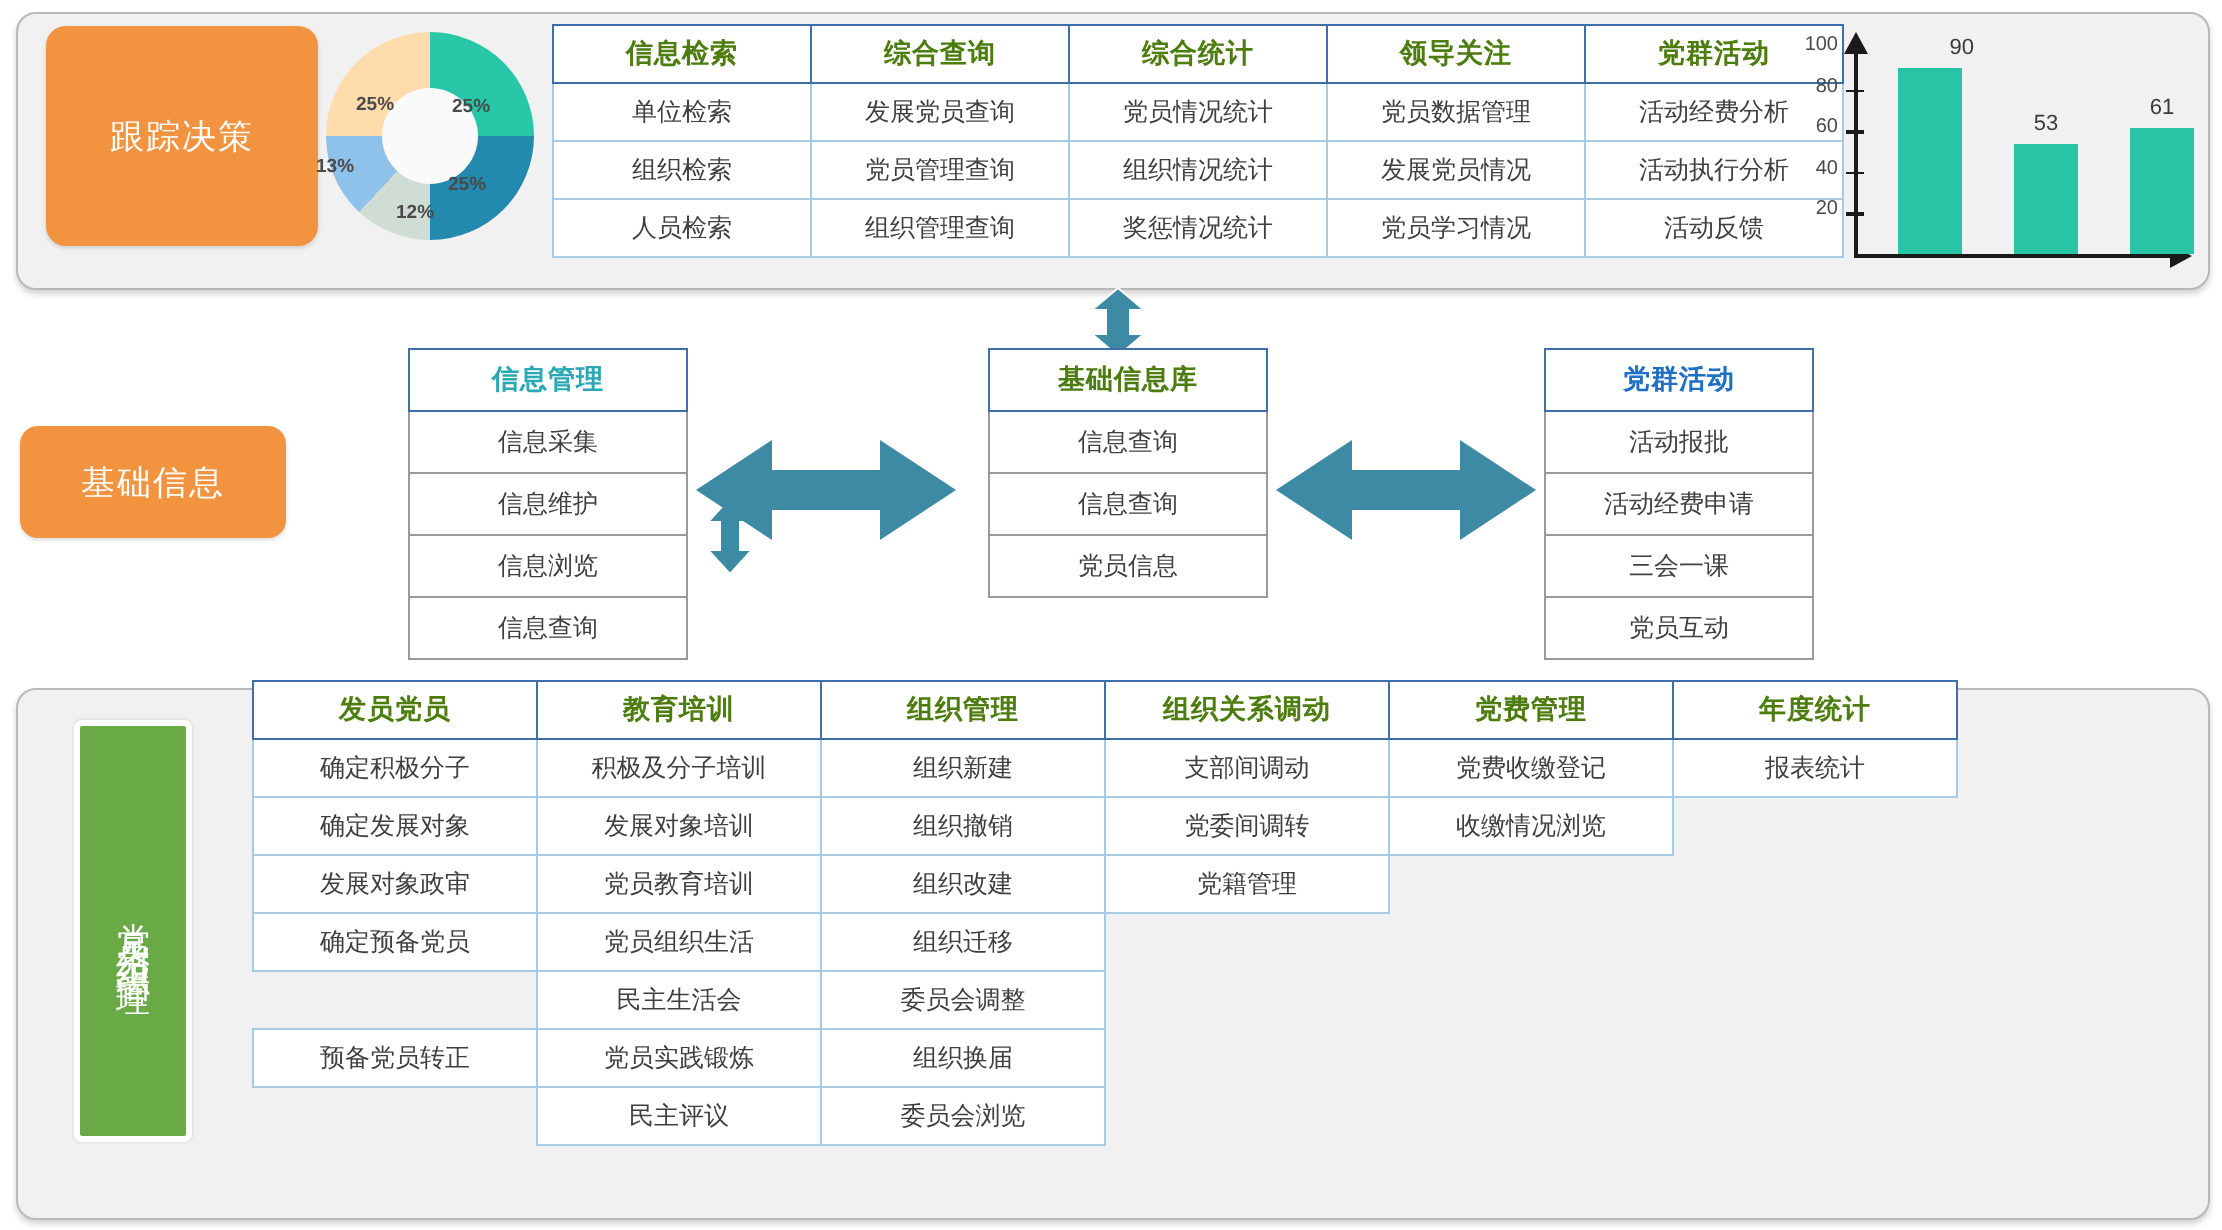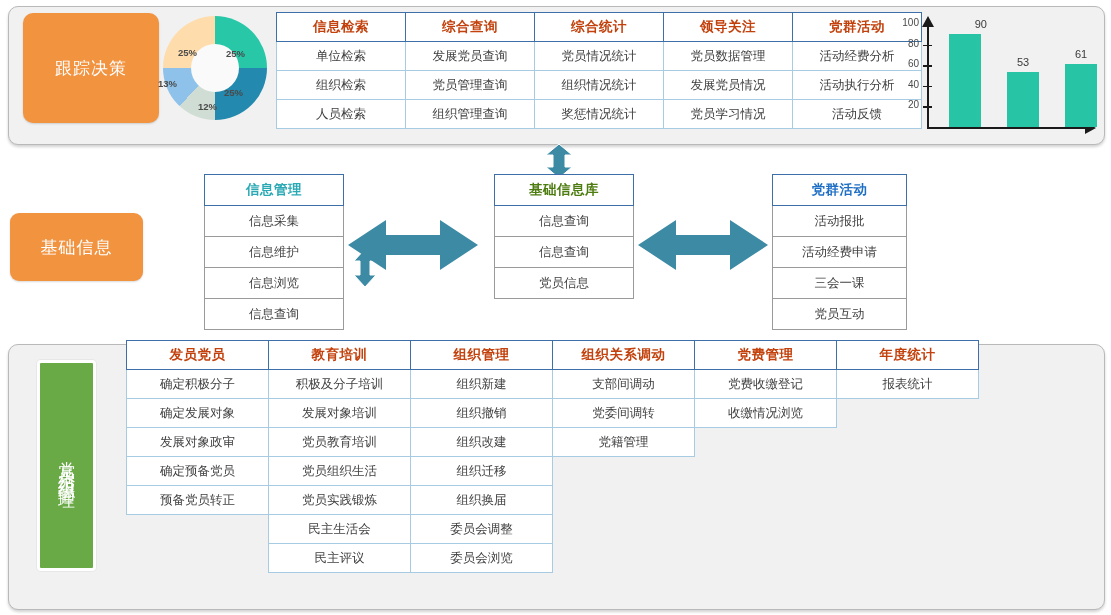--- a/index.html
+++ b/index.html
@@ -25,21 +25,21 @@
     position:absolute;
     background:#f29340;
     border-radius:10px;
     color:#ffffff;
     display:flex;align-items:center;justify-content:center;
     font-size:17px;
     letter-spacing:1px;
     box-shadow:0 1px 2px rgba(0,0,0,0.15);
   }
   #chip-track{left:23px;top:13px;width:136px;height:110px;}
-  #chip-basic{left:10px;top:213px;width:133px;height:68px;border-radius:9px;}
+  #chip-basic{left:10px;top:213px;width:133px;height:56px;border-radius:9px;}
   #chip-member{
     left:37px;top:360px;width:53px;height:205px;
     background:#6aaa46;border:3px solid #ffffff;border-radius:4px;
     writing-mode:vertical-rl;text-orientation:upright;
     letter-spacing:5px;font-size:17px;
     box-shadow:0 0 0 1px rgba(0,0,0,0.04);
   }
 
   
   .tbl{position:absolute;border-collapse:collapse;table-layout:fixed;}
@@ -47,21 +47,21 @@
     text-align:center;
     color:#3f3f3f;
     font-size:12.5px;
     background:#ffffff;
     white-space:nowrap;
     height:28px;
     padding:0 4px;
   }
   .tbl td.hd{
     font-weight:bold;
-    color:#c2410c;
+    color:#4d7c0f;
     font-size:13.5px;
     letter-spacing:.5px;
   }
   .tbl td.empty{background:transparent;border:none !important;}
 
   
   .blue td{border:1px solid #a8cbe4;}
   .blue td.hd{border:1px solid #3f6fa8;border-bottom:1px solid #3f6fa8;}
 
   
@@ -305,37 +305,37 @@
       </tr>
       <tr>
         <td>确定预备党员</td>
         <td>党员组织生活</td>
         <td>组织迁移</td>
         <td class="empty"></td>
         <td class="empty"></td>
         <td class="empty"></td>
       </tr>
       <tr>
+        <td class="empty"></td>
+        <td>民主生活会</td>
+        <td>委员会调整</td>
+        <td class="empty"></td>
+        <td class="empty"></td>
+        <td class="empty"></td>
+      </tr>
+      <tr>
         <td>预备党员转正</td>
         <td>党员实践锻炼</td>
         <td>组织换届</td>
         <td class="empty"></td>
         <td class="empty"></td>
         <td class="empty"></td>
       </tr>
       <tr>
         <td class="empty"></td>
-        <td>民主生活会</td>
-        <td>委员会调整</td>
-        <td class="empty"></td>
-        <td class="empty"></td>
-        <td class="empty"></td>
-      </tr>
-      <tr>
-        <td class="empty"></td>
         <td>民主评议</td>
         <td>委员会浏览</td>
         <td class="empty"></td>
         <td class="empty"></td>
         <td class="empty"></td>
       </tr>
     </tbody>
 </table>
 
 </body></html>

